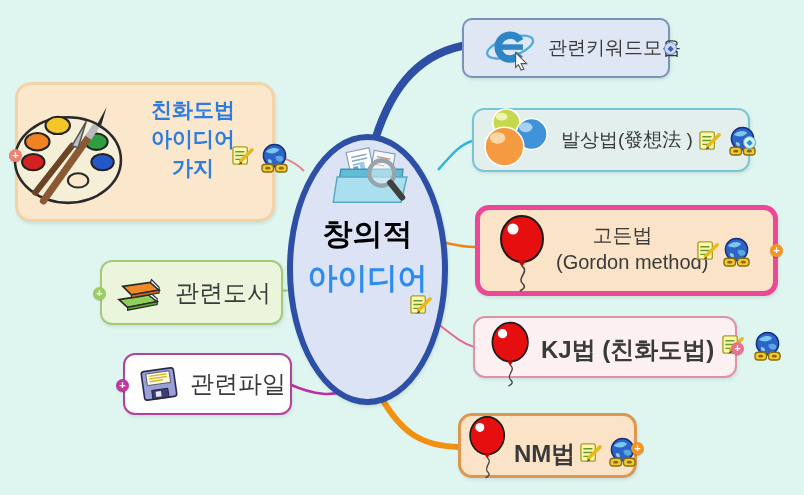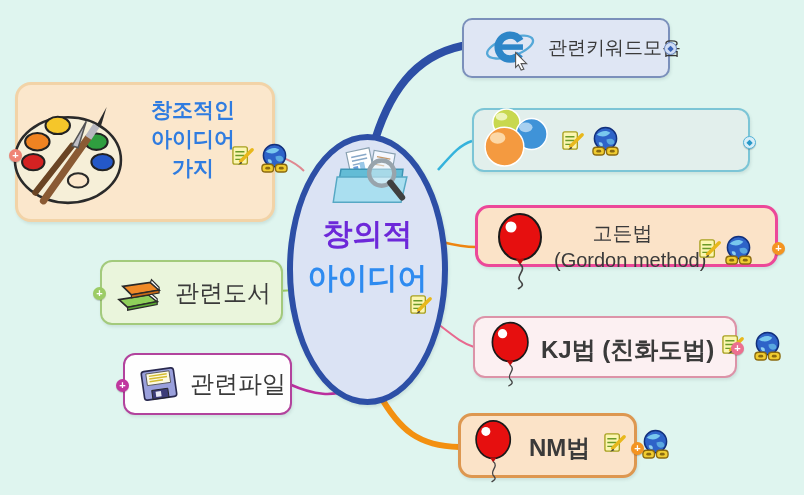--- a/index.html
+++ b/index.html
@@ -23,44 +23,44 @@
   .ic-books{width:52px;height:42px;flex:0 0 auto;}
   .n-files{left:123px;top:353px;width:169px;height:62px;background:#fefefe;
     border:2.5px solid #b2439d;border-radius:12px;padding-left:13px;gap:10px;}
   .ic-floppy{width:42px;height:36px;flex:0 0 auto;}
   
   .n-center{left:287px;top:134px;width:161px;height:271px;background:#dbe3f4;
     border:6px solid #2d4fa6;border-radius:50%;z-index:3;}
   .ic-folder{position:absolute;left:38px;top:6px;width:82px;height:62px;}
   .c-lines{position:absolute;left:-10px;right:-10px;top:72px;text-align:center;
     font-weight:bold;font-size:30px;line-height:44px;white-space:nowrap;}
-  .c1{color:#6d28d9;} .c2,.c3{color:#2e8bf0;} .c4{color:#4d5566;}
+  .c1{color:#000000;} .c2,.c3{color:#2e8bf0;} .c4{color:#4d5566;}
   .n-center .mini-note{position:absolute;right:8px;top:152px;}
   
   .n-keywords{left:462px;top:18px;width:208px;height:60px;background:#dfe6f4;
     border:2px solid #7b90bb;border-radius:10px;padding-left:20px;gap:10px;}
   .ic-ie{width:54px;height:46px;flex:0 0 auto;}
   .n-methods{left:472px;top:108px;width:278px;height:64px;background:#e2efec;
     border:2px solid #7cc5d6;border-radius:12px;padding-left:6px;gap:5px;}
   .ic-bubbles{width:76px;height:62px;flex:0 0 auto;margin-top:-6px;}
-  .n-gordon{left:475px;top:205px;width:303px;height:62px;background:#fbe3c8;
-    border:3px solid #ec4899;border-radius:14px;}
+  .n-gordon{left:475px;top:205px;width:303px;height:91px;background:#fbe3c8;
+    border:5px solid #ec4899;border-radius:14px;}
   .n-gordon .txt{position:absolute;left:76px;right:84px;top:12px;text-align:center;
     color:#3a3a3a;font-size:20px;line-height:27px;white-space:nowrap;}
   .n-gordon .ic-balloon{position:absolute;left:16px;top:4px;width:54px;height:78px;}
   .n-gordon .mini-note{position:absolute;right:52px;top:28px;}
   .n-gordon .mini-globe{position:absolute;right:22px;top:27px;}
   .n-kj{left:473px;top:316px;width:264px;height:62px;background:#fcf0f2;
     border:2.5px solid #dc93a8;border-radius:12px;padding-left:13px;gap:7px;align-items:flex-start;}
   .n-kj .ic-balloon{width:46px;height:66px;flex:0 0 auto;margin-top:3px;}
   .n-kj .lbl,.n-nm .lbl{margin-top:16px;font-weight:bold;}
   .n-kj .mini-note,.n-nm .mini-note{margin-top:14px;}
   .n-kj .mini-globe,.n-nm .mini-globe{margin-top:13px;}
   .n-nm{left:458px;top:413px;width:179px;height:65px;background:#fbe3c8;
-    border:3px solid #dd9750;border-radius:14px;padding-left:11px;gap:13px;align-items:flex-start;}
+    border:3px solid #dd9750;border-radius:14px;padding-left:5px;gap:4px;align-items:center;}
   .n-nm .ic-balloon{width:44px;height:64px;flex:0 0 auto;margin-top:3px;}
   
   .mini-note{width:25px;height:25px;display:inline-block;flex:0 0 auto;}
   .mini-globe{width:29px;height:31px;display:inline-block;flex:0 0 auto;}
   
   .dot{position:absolute;width:13px;height:13px;border-radius:50%;z-index:4;
     color:#fff;font-size:11px;font-weight:bold;line-height:12px;text-align:center;
     box-shadow:0 1px 1px rgba(0,0,0,.2);}
   .dot-salmon{background:#ef8475;left:-9px;top:64px;}
   .dot-green{background:#9ccc65;left:-9px;top:25px;}
@@ -178,21 +178,21 @@
     <path d="M262 154 C 282 155, 294 161, 304 171" stroke="#e08890" stroke-width="2" fill="none"></path>
     <path d="M278 291 L 296 290" stroke="#9ccc65" stroke-width="2" fill="none"></path>
     <path d="M289 384 C 316 396, 332 396, 350 390" stroke="#bb2f9e" stroke-width="2.5" fill="none"></path>
   </svg>
 
   <div class="node n-creative">
     <svg class="ic-palette">
         <use href="#sym-palette"></use>
       </svg>
     <div class="txt">
-      <div>창조적인</div>
+      <div>친화도법</div>
       <div>아이디어</div>
       <div>가지</div>
     </div>
     <svg class="mini-note">
         <use href="#sym-note"></use>
       </svg>
     <svg class="mini-globe">
         <use href="#sym-globe"></use>
       </svg>
     <div class="dot dot-salmon">+</div>
@@ -232,20 +232,21 @@
         <use href="#sym-ie"></use>
       </svg>
     <span class="lbl" style="font-size:19px">관련키워드모음</span>
     <div class="dot dot-blue">◆</div>
   </div>
 
   <div class="node rowbox n-methods">
     <svg class="ic-bubbles">
         <use href="#sym-bubbles"></use>
       </svg>
+    <span class="lbl" style="font-size:19px">발상법(發想法 )</span>
     <svg class="mini-note">
         <use href="#sym-note"></use>
       </svg>
     <svg class="mini-globe">
         <use href="#sym-globe"></use>
       </svg>
     <div class="dot dot-cyan">◆</div>
   </div>
 
   <div class="node n-gordon">

